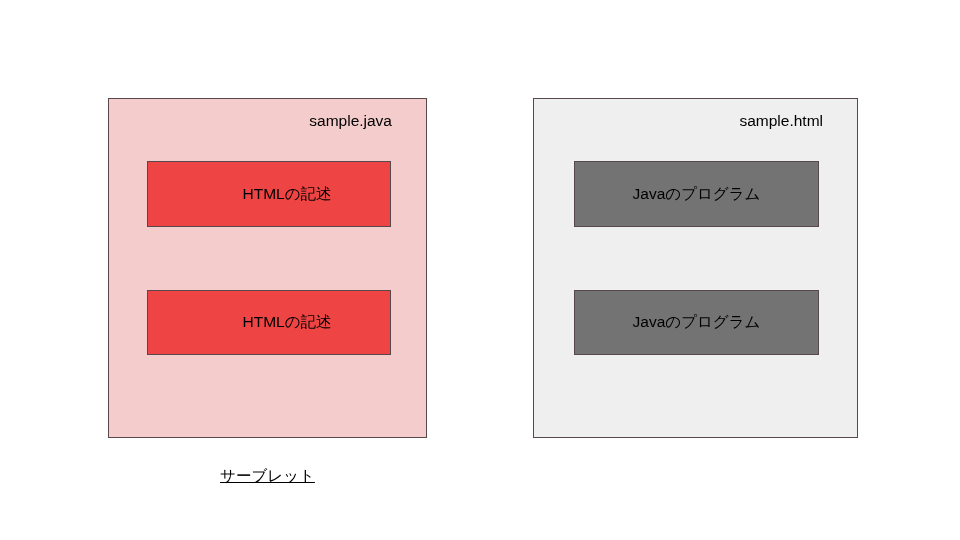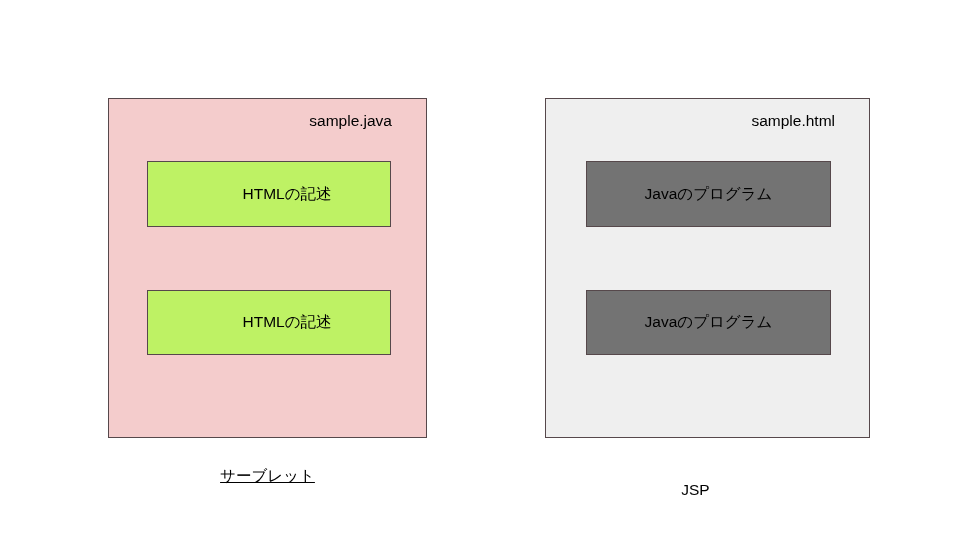--- a/index.html
+++ b/index.html
@@ -34,21 +34,20 @@
     height: 340px;
     background: #f4cccc;
   }
 
   #panel-jsp {
     left: 533px;
     top: 98px;
     width: 325px;
     height: 340px;
     background: #efefef;
-    margin-left: 12px;
   }
 
   
   .panel-filename {
     position: absolute;
     top: 14px;
     right: 34px;
     font-size: 15.5px;
     color: #000000;
     white-space: nowrap;
@@ -62,21 +61,21 @@
     border: 1px solid #56484b;
     display: flex;
     align-items: center;
     justify-content: center;
     font-size: 15.5px;
     color: #000000;
     white-space: nowrap;
   }
 
   .inner-box.light {
-    background: #bef264;
+    background: #ef4444;
     padding-left: 36px;
   }
 
   .inner-box.pink {
     background: #737373;
   }
 
   
   #servlet-block-1 {
     left: 38px;
@@ -156,15 +155,14 @@
 
     <div class="inner-box pink" id="jsp-block-1">
       <span>Javaのプログラム</span>
     </div>
 
     <div class="inner-box pink" id="jsp-block-2">
       <span>Javaのプログラム</span>
     </div>
   </div>
 
-  <div class="caption" id="caption-jsp">JSP</div>
 
 </div>
 
 </body></html>

